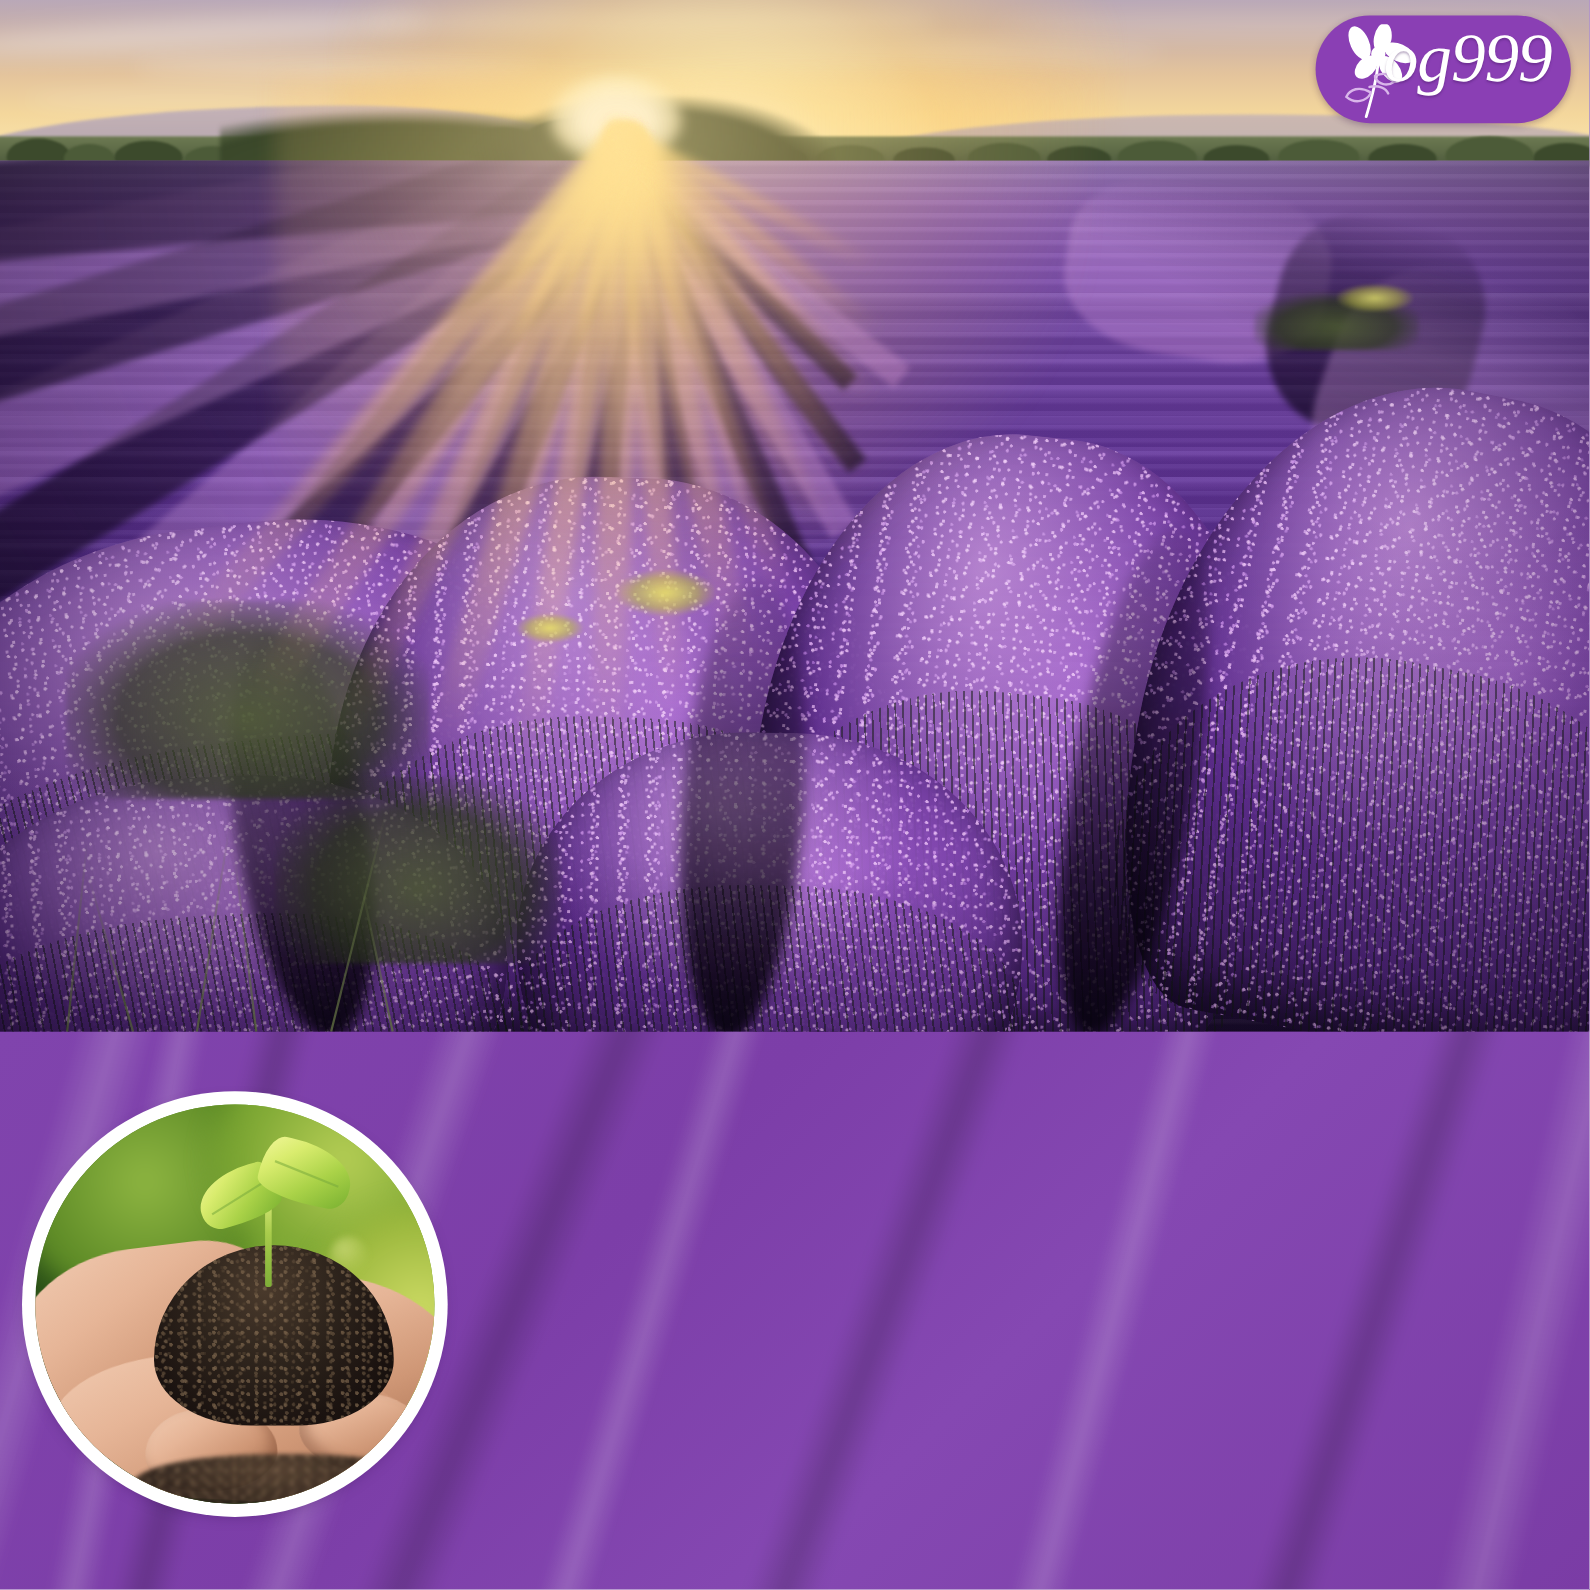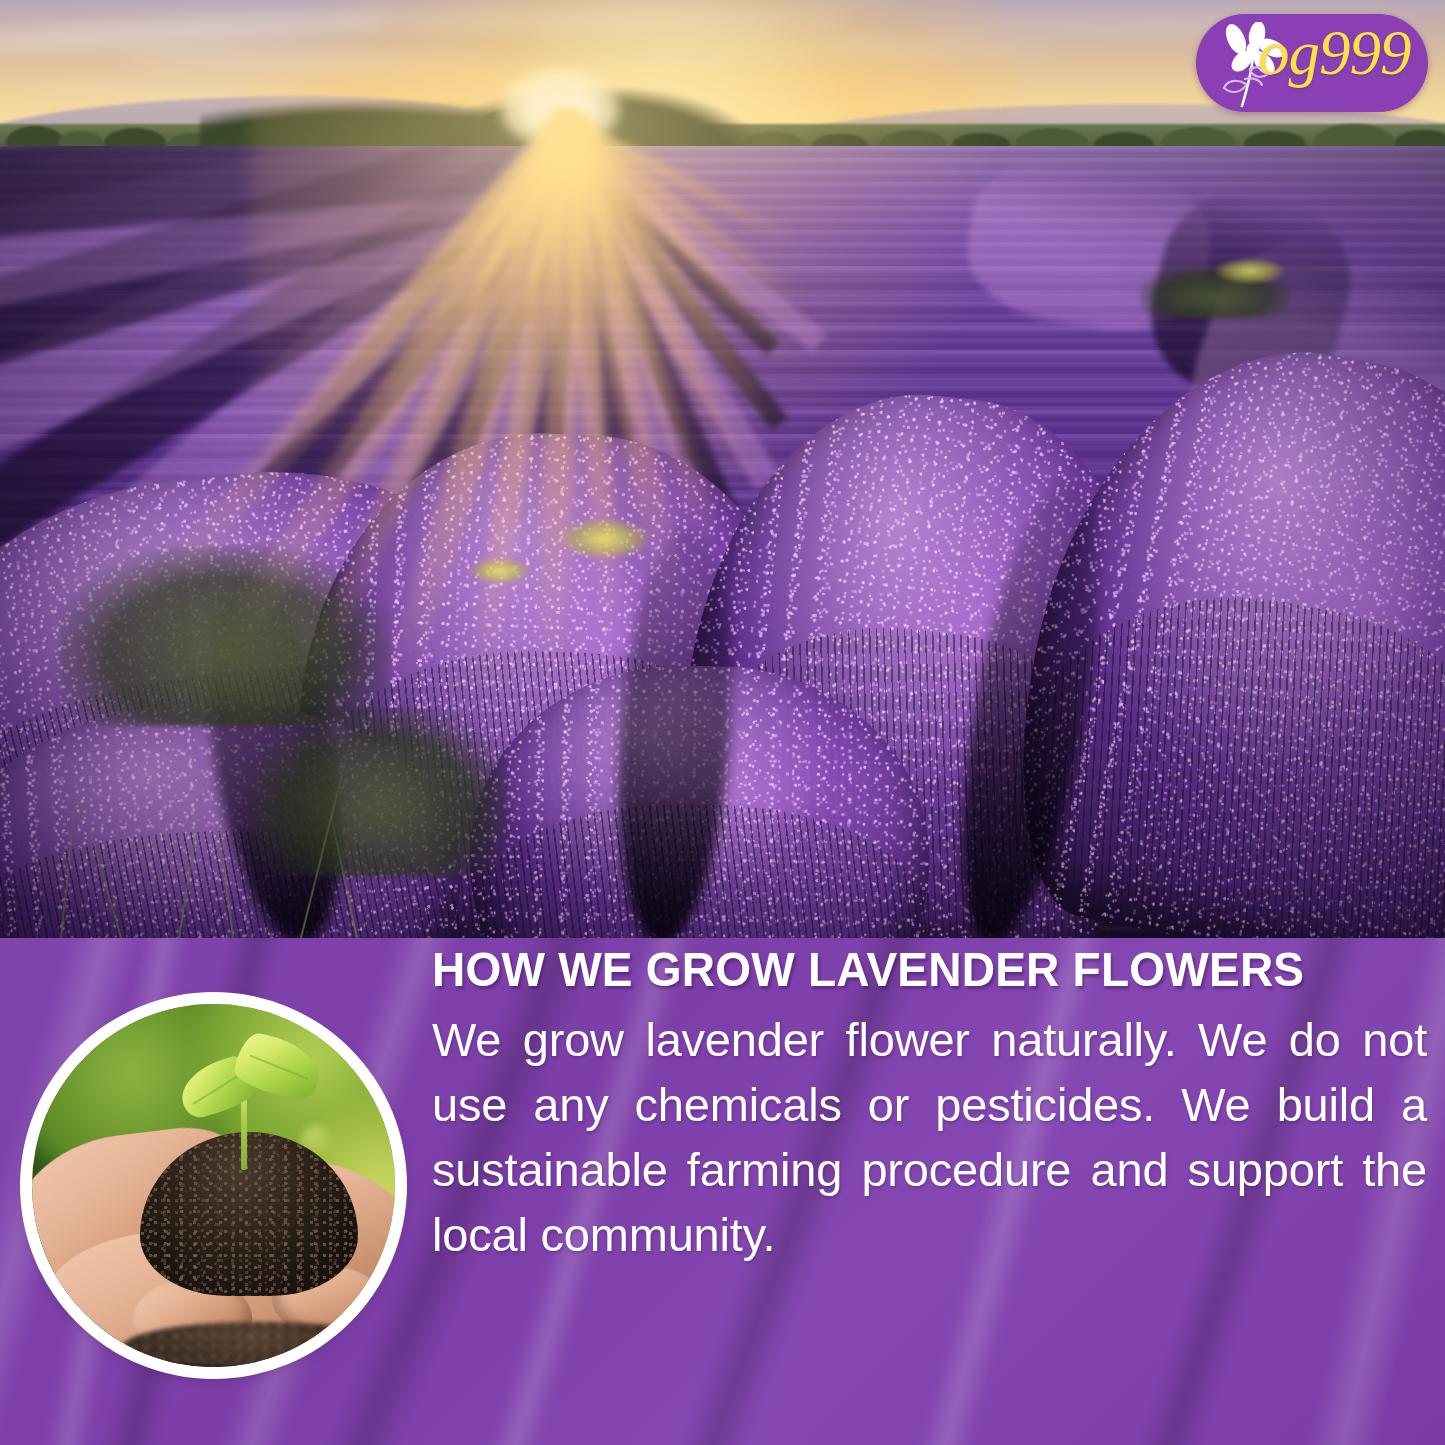--- a/index.html
+++ b/index.html
@@ -251,21 +251,21 @@
     overflow:hidden;
   }
   .logo-flower{
     position:absolute;left:16px;top:8px;width:78px;height:86px;
   }
   .logo-word{
     position:absolute;left:62px;top:8px;
     font-family:"Liberation Serif",serif;
     font-style:italic;
     font-size:63px;
-    color:#fde047;
+    color:#ffffff;
     letter-spacing:-1px;
     line-height:1;
     text-shadow:0 1px 2px rgba(60,20,90,.35);
   }
 
   
   .panel{
     position:absolute;left:0;top:938px;width:1445px;height:507px;
     overflow:hidden;
     background:
@@ -590,18 +590,14 @@
       <div class="sprout-stem" style="left:209px;top:84px;width:6px;height:82px;"></div>
       <div class="leaf" style="left:148px;top:58px;width:74px;height:50px;border-radius:72% 18% 66% 22%/62% 70% 26% 36%;transform:rotate(-16deg);">
         <div class="leafvein" style="left:8px;top:26px;width:56px;height:2px;transform:rotate(-16deg);"></div>
       </div>
       <div class="leaf" style="left:204px;top:34px;width:84px;height:56px;border-radius:22% 72% 20% 64%/68% 60% 36% 28%;transform:rotate(12deg);">
         <div class="leafvein" style="left:12px;top:28px;width:62px;height:2px;transform:rotate(10deg);"></div>
       </div>
     </div>
   </div>
 
-  <div class="textcol">
-    <div class="headline">HOW WE GROW LAVENDER FLOWERS</div>
-    <p class="bodytext">We grow lavender flower naturally. We do not use any chemicals or pesticides. We build a sustainable farming procedure and support the local community.</p>
-  </div>
 
 </div>
 
 </body></html>

